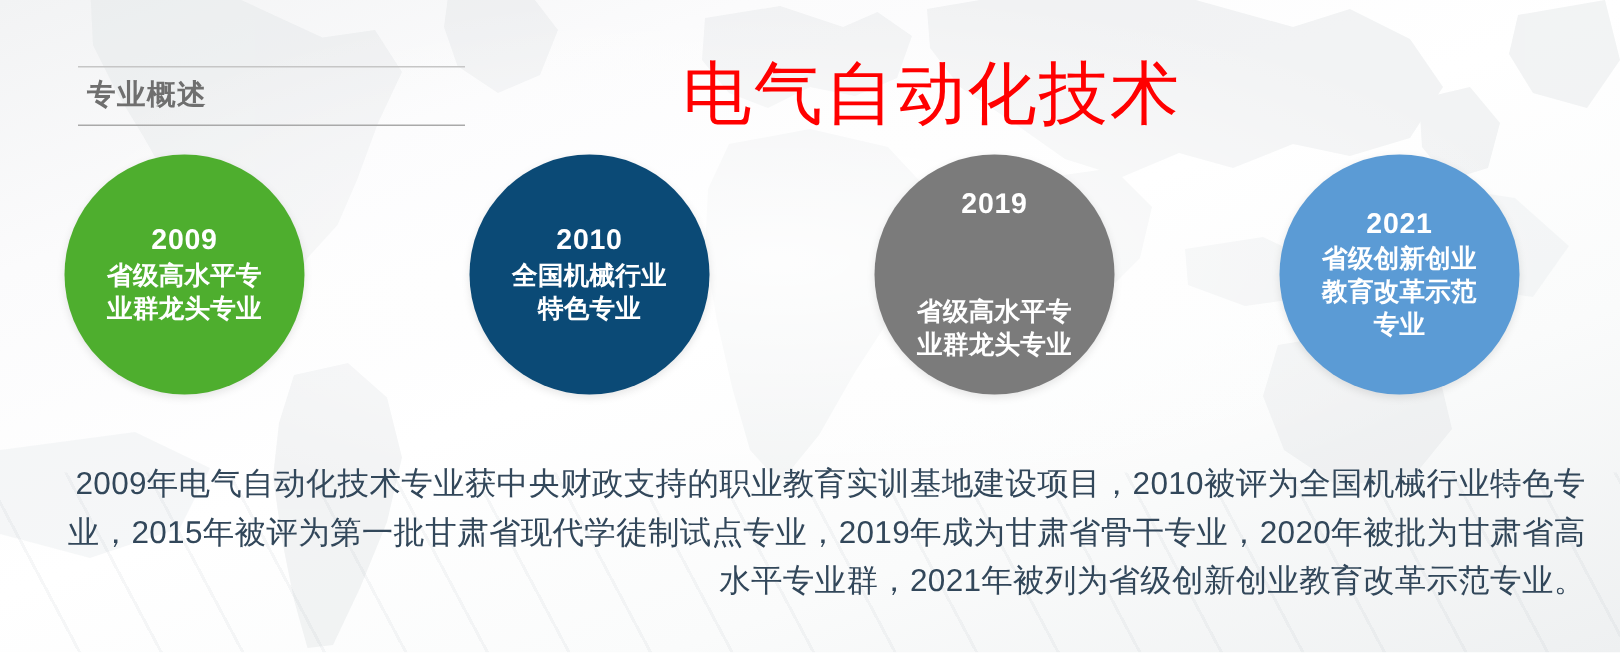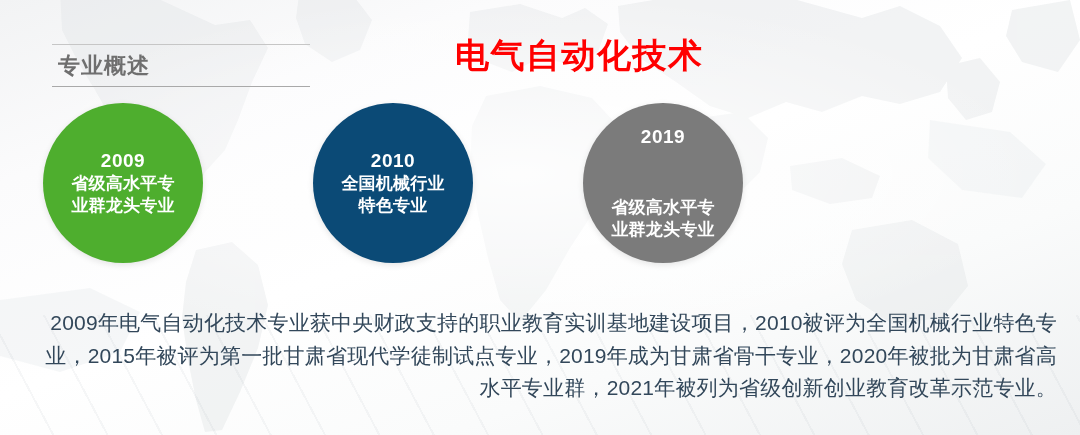--- a/index.html
+++ b/index.html
@@ -53,37 +53,37 @@
     width: 258px;
   }
   .section-label .rule {
     height: 1px;
     background: #bdbdbd;
     width: 100%;
   }
   .section-label .rule.top { background: #c6c6c6; }
   .section-label .rule.bottom { background: #a9a9a9; }
   .section-label .label-text {
-    font-size: 22px;
+    font-size: 19px;
     font-weight: bold;
     color: #6f6f6f;
     letter-spacing: 1px;
     padding: 9px 0 8px 6px;
     line-height: 1.1;
     white-space: nowrap;
     font-family: Liberation Serif, serif;
   }
 
   
   .main-title {
     position: absolute;
     left: 455px;
     top: 36px;
-    font-size: 34px;
-    font-weight: bold;
+    font-size: 46px;
+    font-weight: normal;
     color: #ff0000;
     letter-spacing: 1.5px;
     line-height: 1.15;
     white-space: nowrap;
   }
 
   
   .circle-row {
     position: absolute;
     left: 0;
@@ -201,20 +201,24 @@
     <div class="badge badge-1">
       <div class="year">2010</div>
       <div class="caption">全国机械行业特色专业</div>
     </div>
 
     <div class="badge badge-2">
       <div class="year">2019</div>
       <div class="caption">省级高水平专业群龙头专业</div>
     </div>
 
+    <div class="badge badge-3">
+      <div class="year">2021</div>
+      <div class="caption">省级创新创业教育改革示范专业</div>
+    </div>
 
   </div>
 
   <div class="summary">
     <p>2009年电气自动化技术专业获中央财政支持的职业教育实训基地建设项目，2010被评为全国机械行业特色专业，2015年被评为第一批甘肃省现代学徒制试点专业，2019年成为甘肃省骨干专业，2020年被批为甘肃省高水平专业群，2021年被列为省级创新创业教育改革示范专业。</p>
   </div>
 
 </div>
 
 </body></html>

